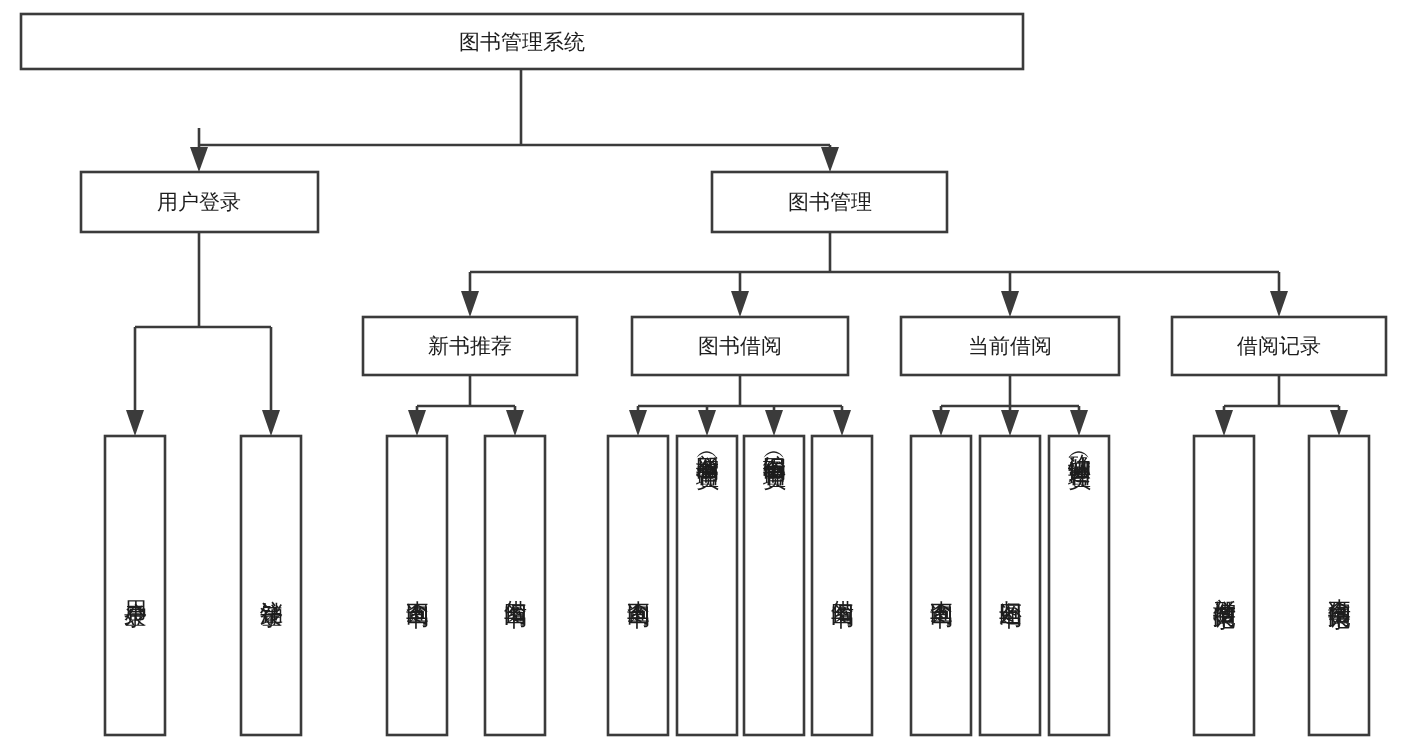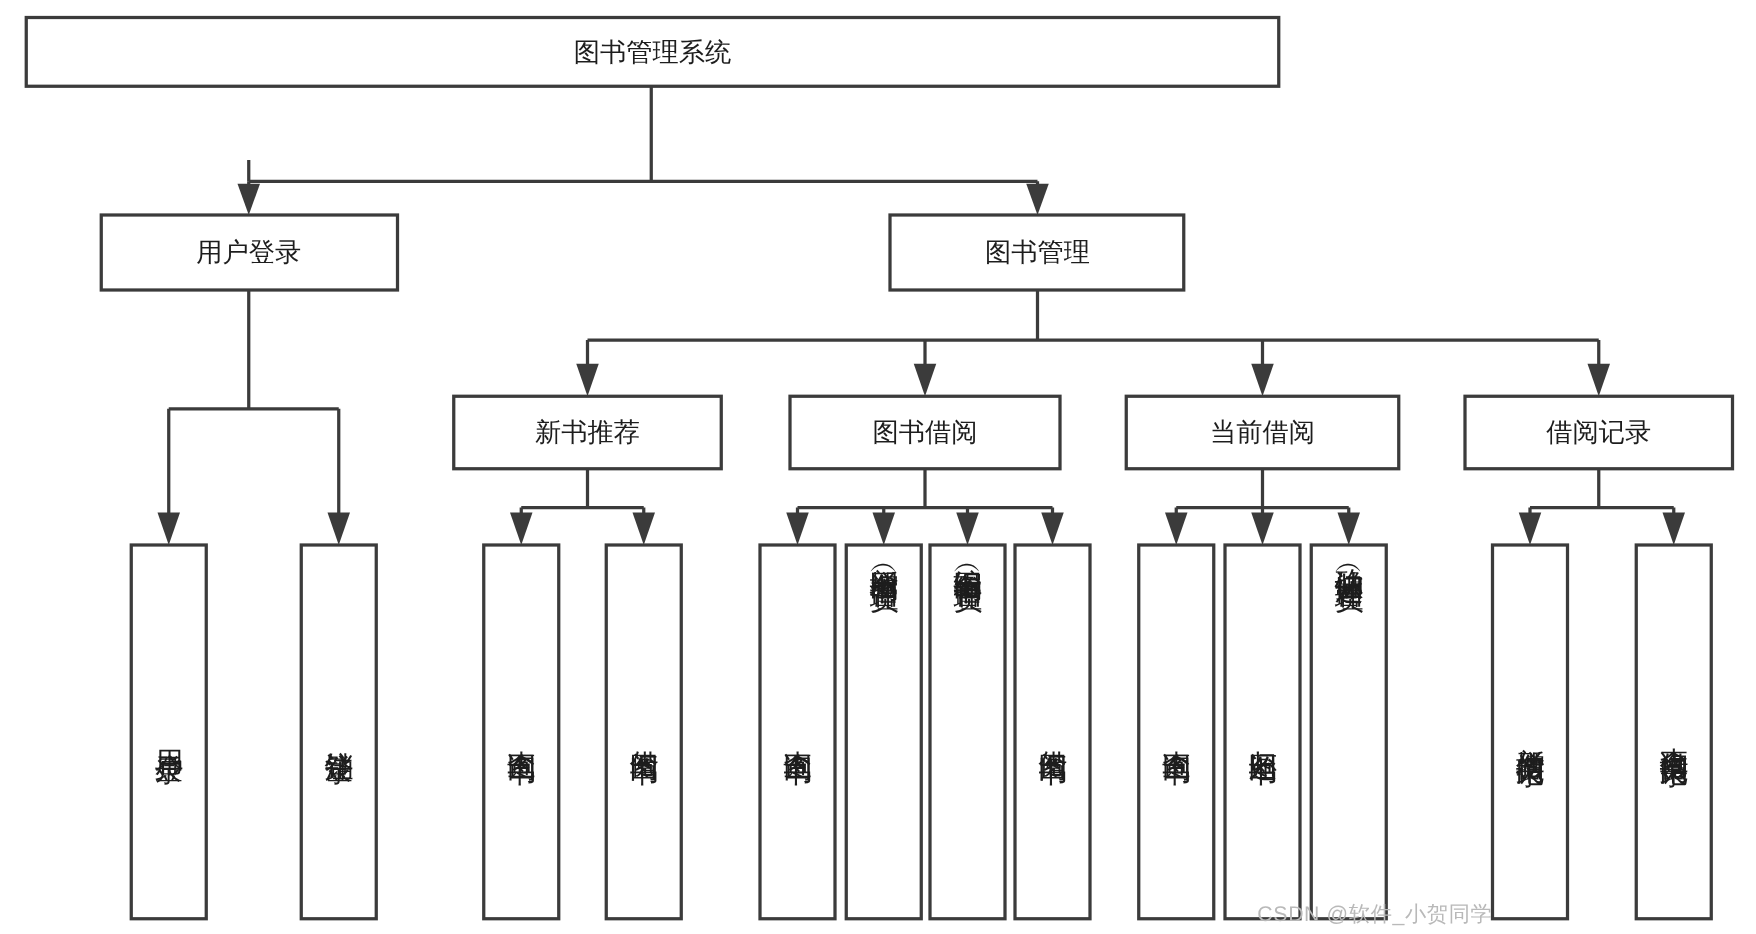--- a/index.html
+++ b/index.html
@@ -236,15 +236,14 @@
   <div class="leaf-label" style="left:911px; top:436px; width:60px; height:299px;">查询图书</div>
 
   <div class="leaf-label" style="left:980px; top:436px; width:60px; height:299px;">归还图书</div>
 
   <div class="leaf-label" style="left:1049px; top:436px; width:60px; height:299px; justify-content:flex-start;">确认归还（管理员）</div>
 
   <div class="leaf-label" style="left:1194px; top:436px; width:60px; height:299px;">新增借阅记录</div>
 
   <div class="leaf-label" style="left:1309px; top:436px; width:60px; height:299px;">查询借阅记录</div>
 
-  <div class="watermark">CSDN @软件_小贺同学</div>
 
 </div>
 
 </body></html>

